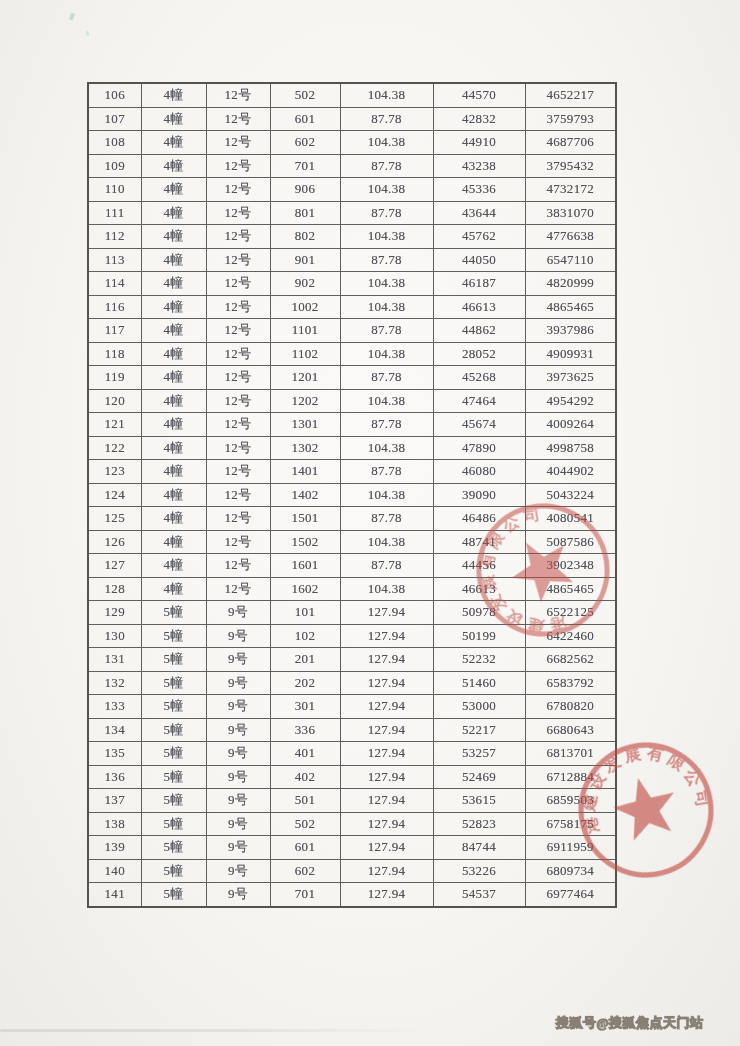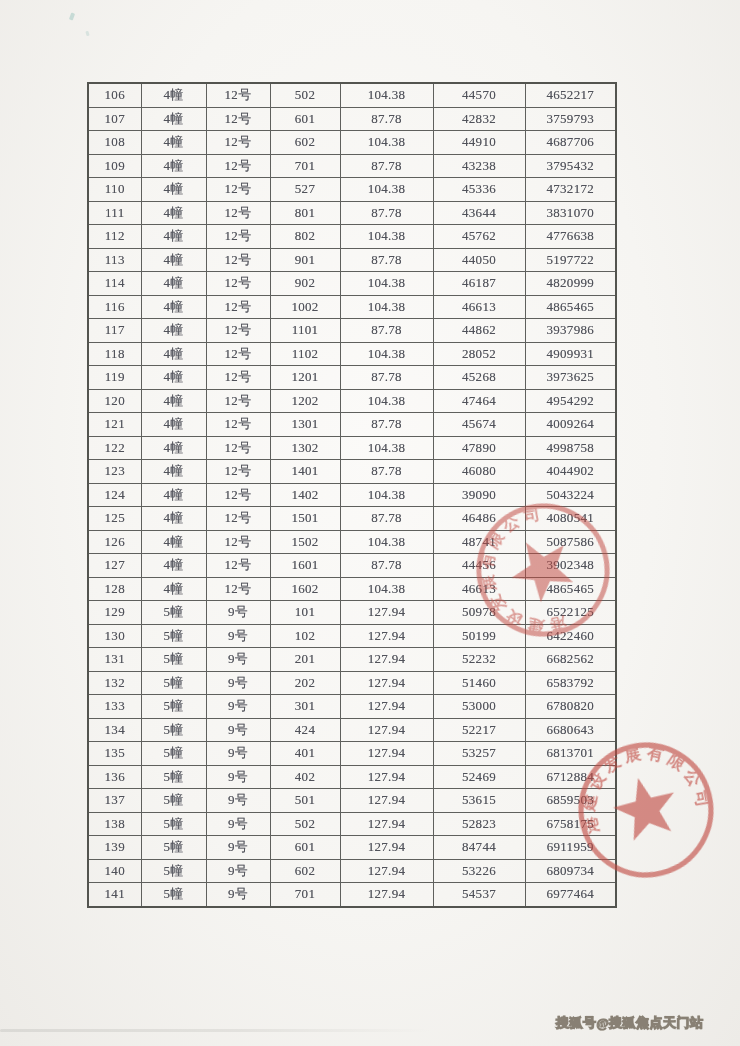--- a/index.html
+++ b/index.html
@@ -109,21 +109,21 @@
           <td>12号</td>
           <td>701</td>
           <td>87.78</td>
           <td>43238</td>
           <td>3795432</td>
         </tr>
         <tr>
           <td>110</td>
           <td>4幢</td>
           <td>12号</td>
-          <td>527</td>
+          <td>906</td>
           <td>104.38</td>
           <td>45336</td>
           <td>4732172</td>
         </tr>
         <tr>
           <td>111</td>
           <td>4幢</td>
           <td>12号</td>
           <td>801</td>
           <td>87.78</td>
@@ -139,21 +139,21 @@
           <td>45762</td>
           <td>4776638</td>
         </tr>
         <tr>
           <td>113</td>
           <td>4幢</td>
           <td>12号</td>
           <td>901</td>
           <td>87.78</td>
           <td>44050</td>
-          <td>5197722</td>
+          <td>6547110</td>
         </tr>
         <tr>
           <td>114</td>
           <td>4幢</td>
           <td>12号</td>
           <td>902</td>
           <td>104.38</td>
           <td>46187</td>
           <td>4820999</td>
         </tr>
@@ -316,21 +316,21 @@
           <td>9号</td>
           <td>301</td>
           <td>127.94</td>
           <td>53000</td>
           <td>6780820</td>
         </tr>
         <tr>
           <td>134</td>
           <td>5幢</td>
           <td>9号</td>
-          <td>424</td>
+          <td>336</td>
           <td>127.94</td>
           <td>52217</td>
           <td>6680643</td>
         </tr>
         <tr>
           <td>135</td>
           <td>5幢</td>
           <td>9号</td>
           <td>401</td>
           <td>127.94</td>

